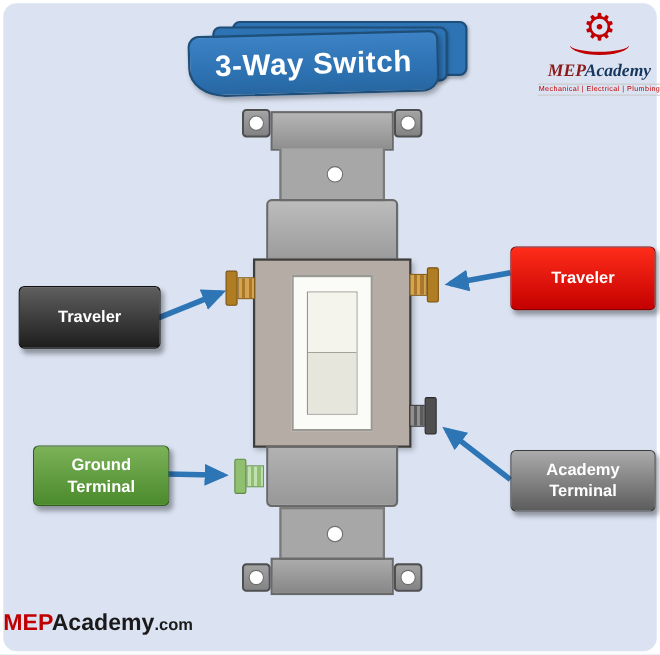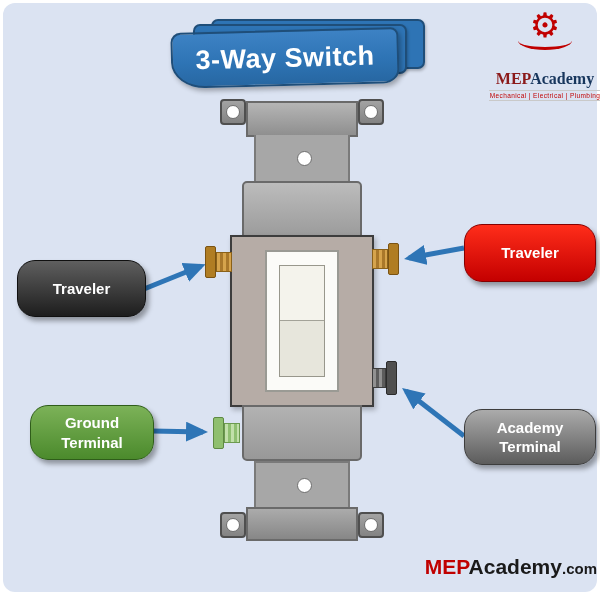--- a/index.html
+++ b/index.html
@@ -23,21 +23,21 @@
     border:2px solid #1f4e79;border-radius:10px 8px 16px 34px / 10px 8px 14px 26px;
     transform:rotate(-1.5deg);
     display:flex;align-items:center;justify-content:center;
     box-shadow:2px 3px 5px rgba(0,0,0,.3);}
   .banner-front span{color:#ffffff;font-size:27px;font-weight:bold;letter-spacing:.5px;}
   
   .logo{position:absolute;left:486px;top:4px;width:112px;text-align:center;}
   .logo-gear{font-size:34px;line-height:36px;color:#c00000;}
   .logo-swoosh{width:54px;height:8px;margin:-4px auto 0 auto;
     border-bottom:3px solid #c00000;border-radius:0 0 60% 60%/0 0 100% 100%;}
-  .logo-text{font-family:"Liberation Serif", serif;font-weight:bold;font-size:16px;margin-top:20px;}
+  .logo-text{font-family:"Liberation Serif", serif;font-weight:bold;font-size:16px;margin-top:6px;font-style:italic;}
   .logo-mep{color:#8b1a1a;}
   .logo-academy{color:#17365d;}
   .logo-tagline{margin-top:2px;font-size:6.5px;color:#c00000;letter-spacing:.4px;
     border-top:1px solid #c9c9c9;border-bottom:1px solid #c9c9c9;padding:1px 0;}
   
   .part{position:absolute;box-sizing:border-box;}
   .ear{width:26px;height:26px;background:linear-gradient(180deg,#a3a3a3,#838383);
     border:2px solid #4f4f4f;border-radius:4px;display:flex;align-items:center;justify-content:center;}
   .ear .hole{width:12px;height:12px;background:#ffffff;border-radius:50%;border:1px solid #6e6e6e;}
   .ear-tl{left:217px;top:96px;} .ear-tr{left:355px;top:96px;}
@@ -73,35 +73,35 @@
   .screw-brass .shaft{background:repeating-linear-gradient(90deg,#d6a44c 0 3px,#a9782a 3px 6px);border:1px solid #8a6119;}
   .screw-dark .head{background:#4f4f4f;border:1px solid #2b2b2b;}
   .screw-dark .shaft{background:repeating-linear-gradient(90deg,#919191 0 3px,#5c5c5c 3px 6px);border:1px solid #3c3c3c;}
   .screw-green .head{background:#8fbf6f;border:1px solid #5e8a44;}
   .screw-green .shaft{background:repeating-linear-gradient(90deg,#c2e0ab 0 3px,#8fbf72 3px 6px);border:1px solid #6c9a50;}
   .screw-left-traveler{left:202px;top:244px;width:27px;height:30px;}
   .screw-right-traveler{left:369px;top:241px;width:27px;height:30px;flex-direction:row-reverse;}
   .screw-common{left:369px;top:359px;width:25px;height:32px;flex-direction:row-reverse;}
   .screw-ground{left:210px;top:415px;width:27px;height:30px;}
   
-  .callout{position:absolute;border-radius:18px;color:#ffffff;font-weight:bold;font-size:15px;
+  .callout{position:absolute;border-radius:5px;color:#ffffff;font-weight:bold;font-size:15px;
     display:flex;flex-direction:column;align-items:center;justify-content:center;line-height:1.3;
     box-shadow:3px 4px 5px rgba(0,0,0,.35);text-align:center;}
   .callout-t1{left:14px;top:257px;width:127px;height:55px;
     background:linear-gradient(180deg,#5f5f5f,#1d1d1d);border:1px solid #101010;}
   .callout-t2{left:461px;top:221px;width:130px;height:56px;
     background:linear-gradient(180deg,#ff2d1a,#c40000);border:1px solid #850000;}
   .callout-ground{left:27px;top:402px;width:122px;height:53px;
     background:linear-gradient(180deg,#7cb258,#4b8a2c);border:1px solid #2f5d1a;}
   .callout-common{left:461px;top:406px;width:130px;height:54px;
     background:linear-gradient(180deg,#ababab,#5c5c5c);border:1px solid #3d3d3d;}
   
   .arrows{position:absolute;left:0;top:0;pointer-events:none;}
   
-  .footer{position:absolute;left:0;right:0;top:552px;text-align:right;font-weight:bold;}
+  .footer{position:absolute;left:0;right:0;top:552px;text-align:left;font-weight:bold;}
   .footer .f-mep{color:#c00000;font-size:21px;}
   .footer .f-academy{color:#1a1a1a;font-size:21px;}
   .footer .f-com{color:#1a1a1a;font-size:15px;}
 </style>
 </head>
 <body>
 
 <div class="page">
 
   <svg class="arrows" width="600" height="595" viewBox="0 0 600 595">

